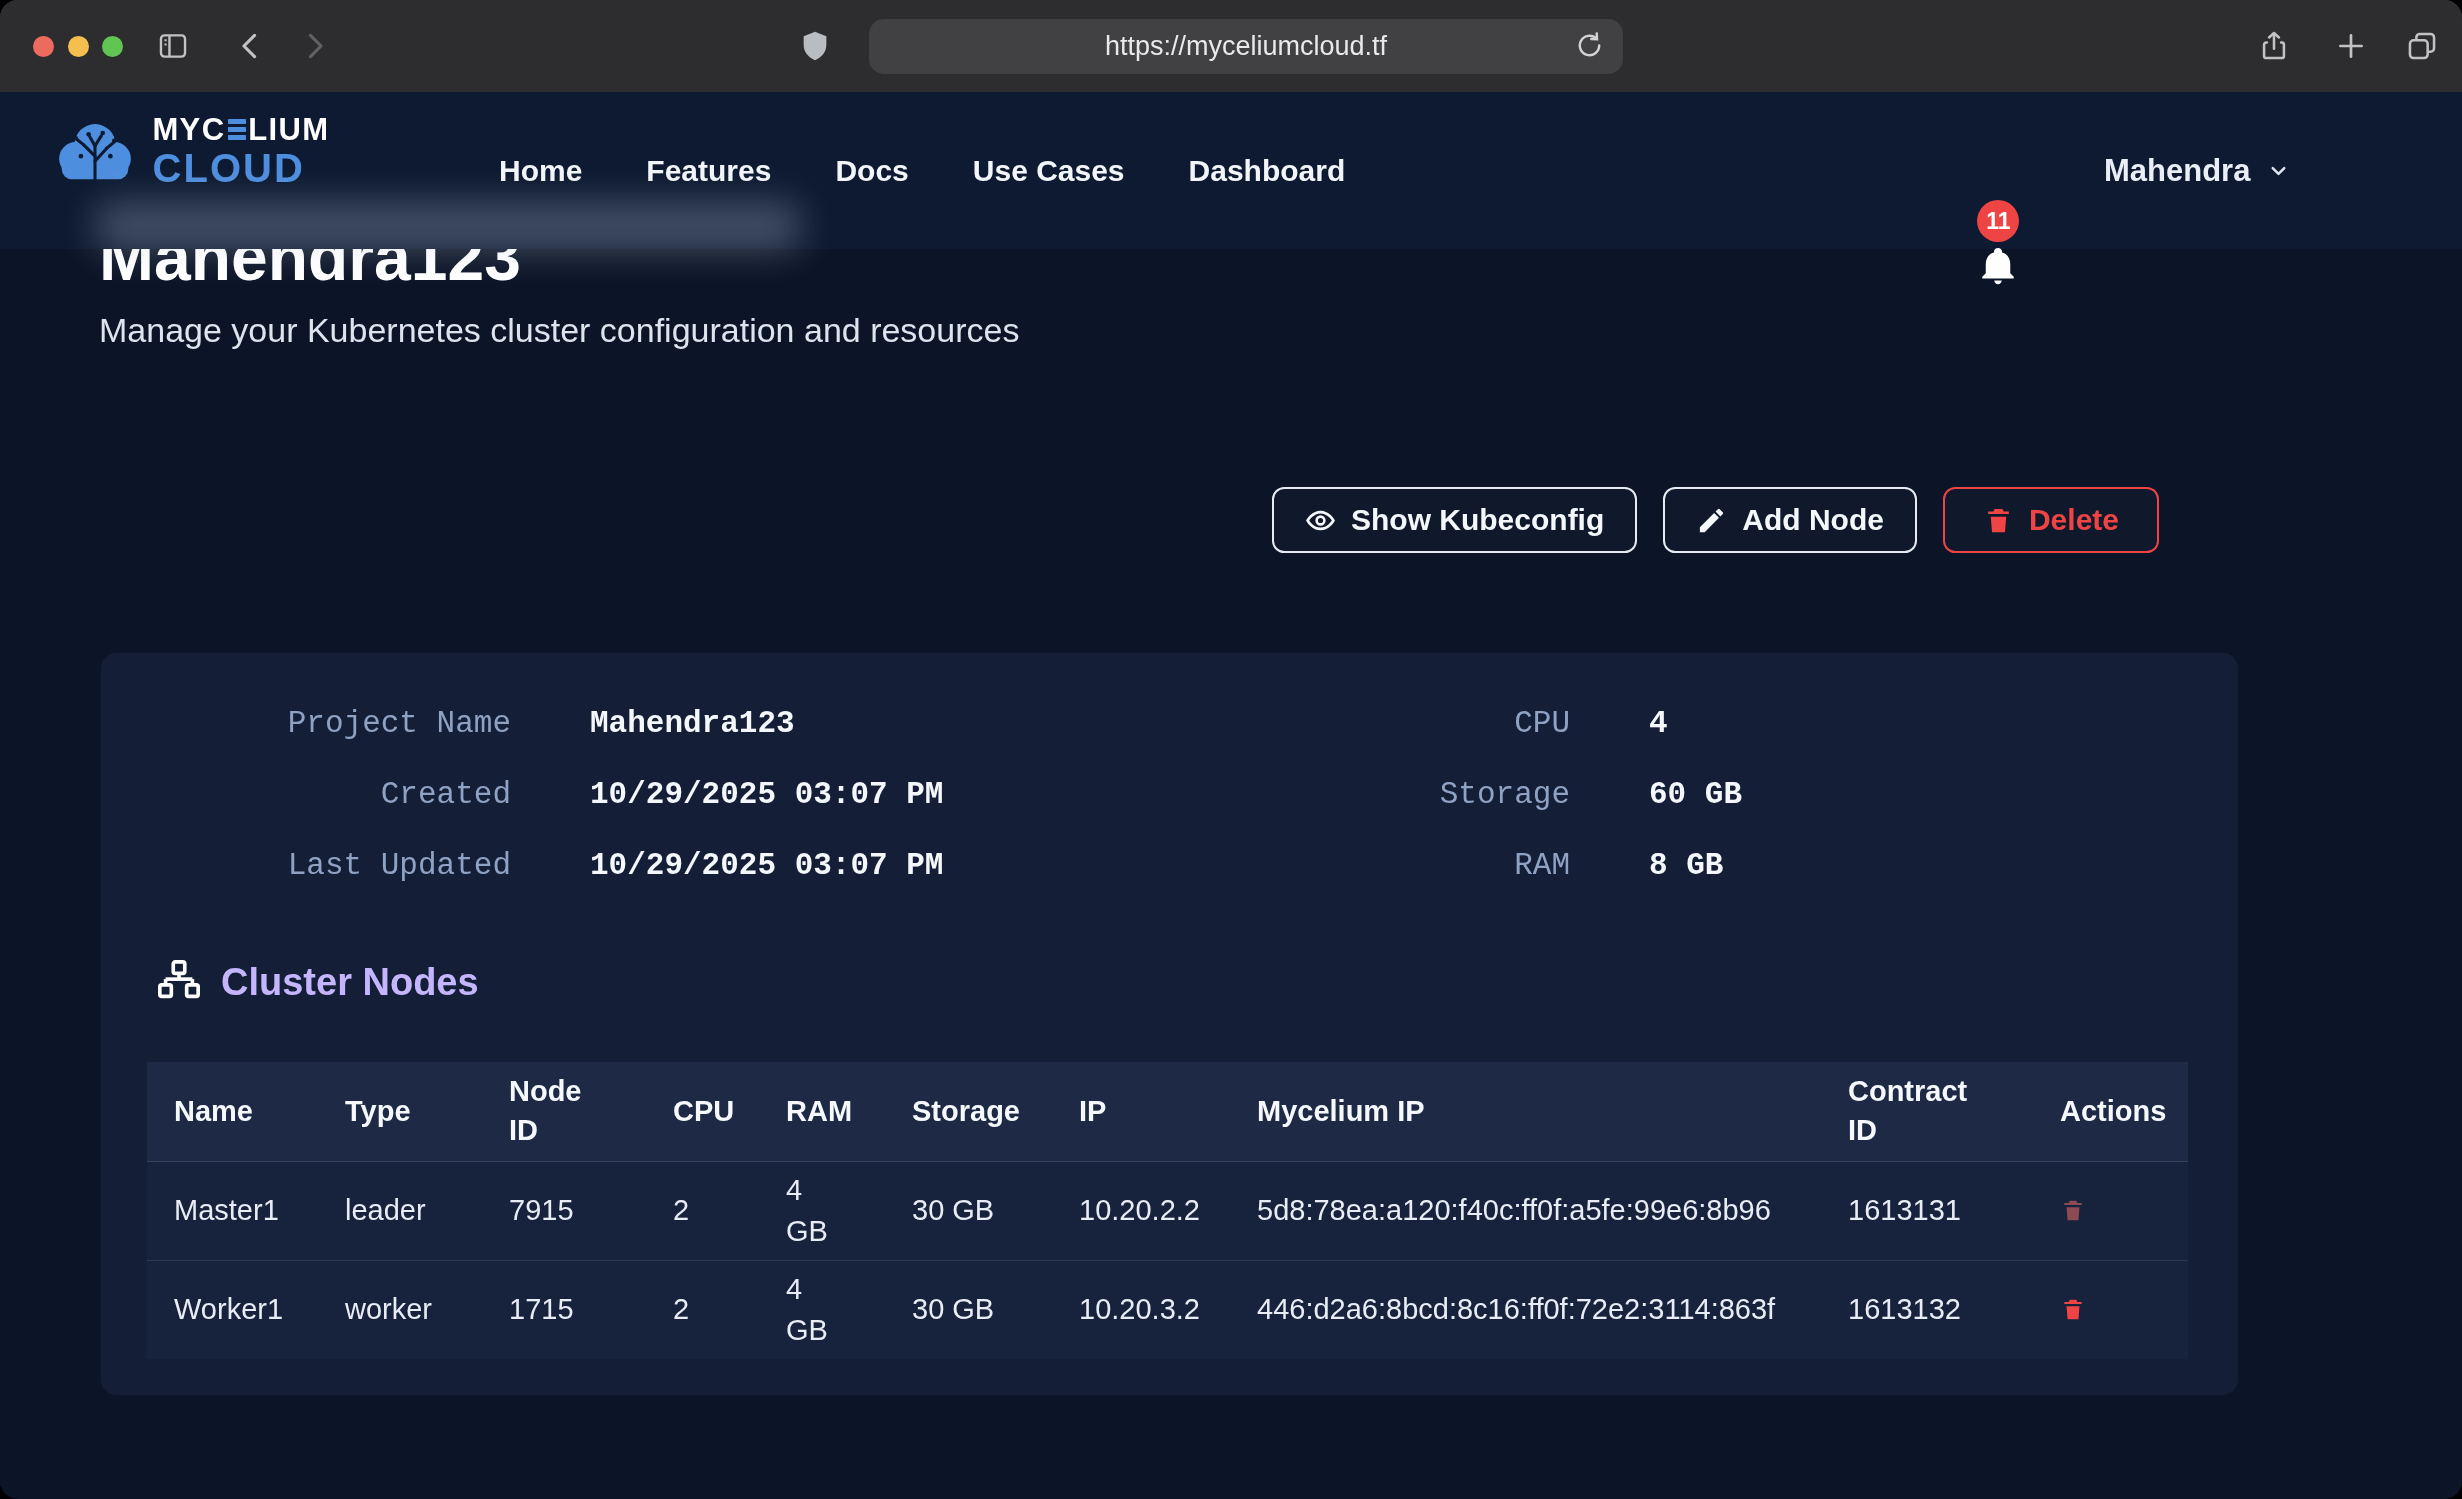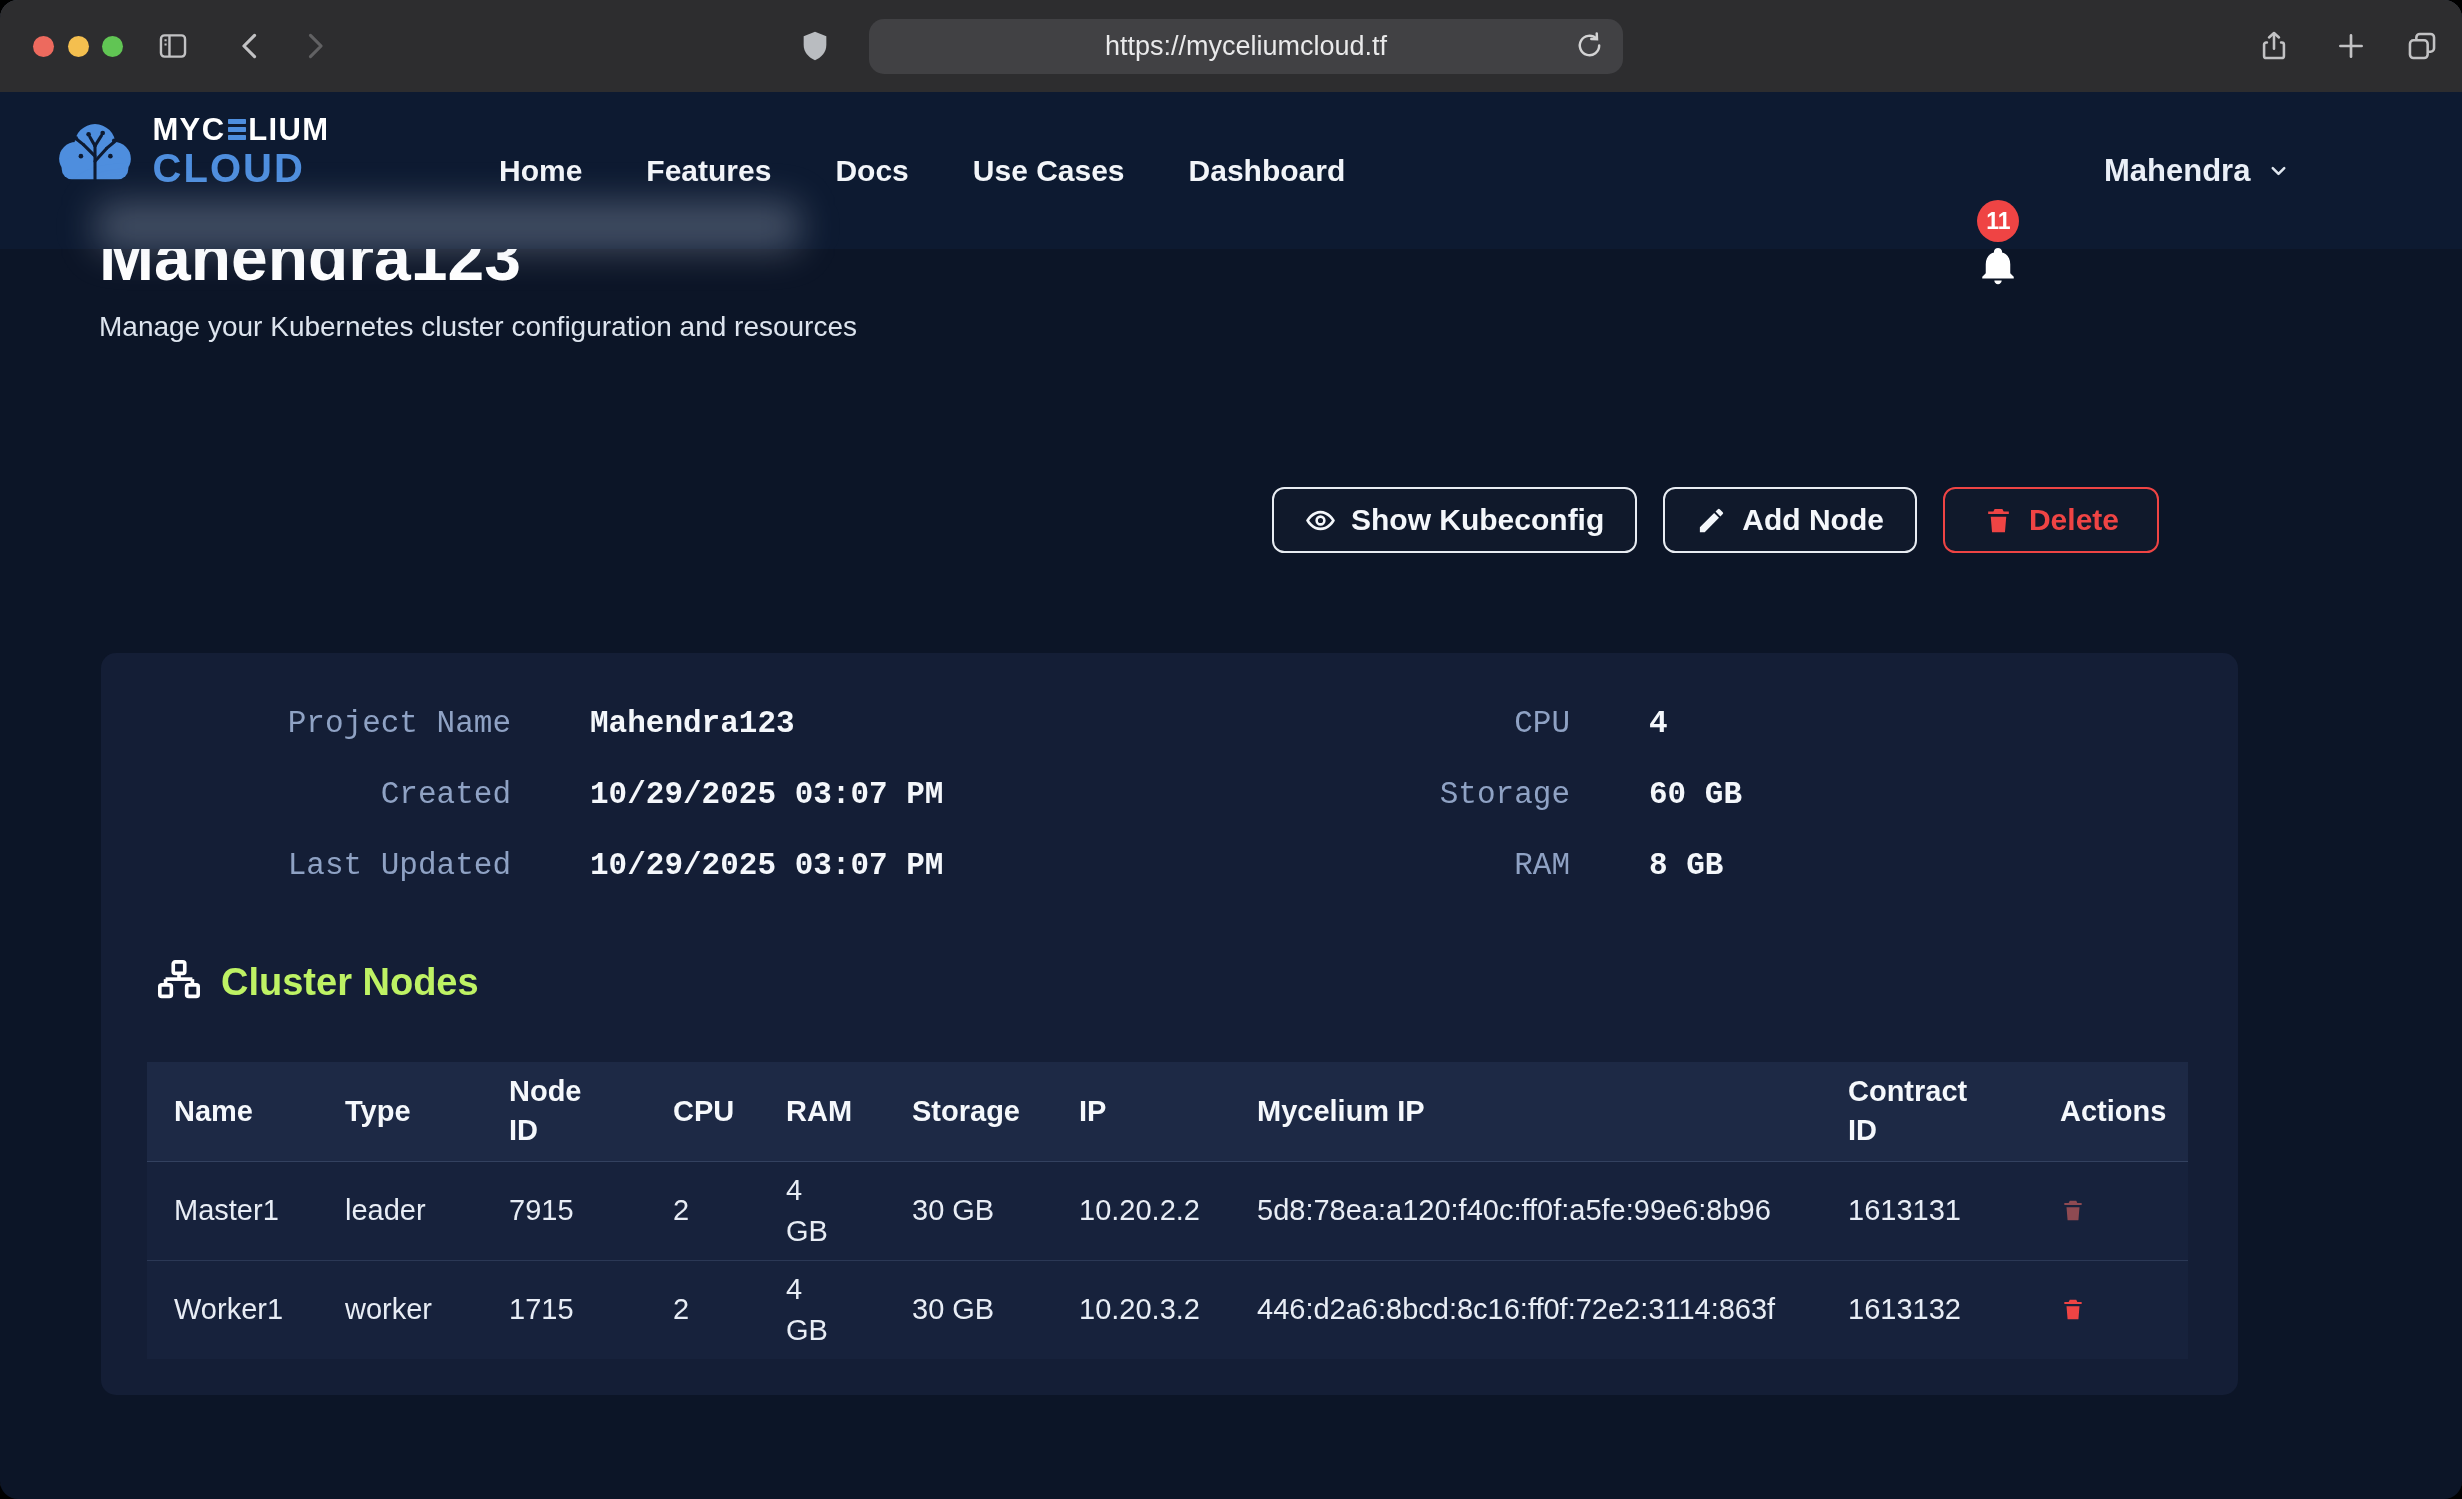--- a/index.html
+++ b/index.html
@@ -45,21 +45,21 @@
   .user-name { color:#eaeff7; font-size:31px; font-weight:600; }
   .user svg { width:23px; height:23px; color:#dfe6ef; }
 
   
   .title-smear { position:absolute; left:96px; top:202px; width:704px; height:49px; z-index:21;
                  background:rgba(196,206,223,.30); filter:blur(18px); border-radius:13.7px; }
 
   
   .page { position:absolute; inset:0; z-index:1; }
   .page-title { position:absolute; left:99px; top:221px; font-size:66px; line-height:1.1; font-weight:700; color:#fff; }
-  .page-sub { position:absolute; left:99px; top:311px; font-size:28px; color:#dde4ee; }
+  .page-sub { position:absolute; left:99px; top:311px; font-size:34px; color:#dde4ee; }
 
   .btn-row { position:absolute; top:487px; right:303px; display:flex; gap:26px; }
   .btn { height:66px; border-radius:12.3px; border:2.1px solid #e8ecf2; background:rgba(255,255,255,0.02);
          display:flex; align-items:center; gap:15px; padding:0 31px; color:#f4f7fb; font-size:30px; font-weight:700;
          cursor:pointer; white-space:nowrap; }
   .btn svg { width:31px; height:31px; }
   .btn-danger { border-color:#ef4444; color:#ef4444; padding:0 38px; }
 
   .card { position:absolute; left:101px; top:653px; width:2137px; height:742px; background:#141e36;
           border-radius:15px; overflow:hidden; }
@@ -67,21 +67,21 @@
   .info-col { position:absolute; top:53px; }
   .info-left { left:0; } .info-right { left:1066px; }
   .info-row { display:flex; align-items:flex-start; margin-bottom:36px;font-family:Liberation Mono, monospace; }
   .info-left .info-label { width:410px; }
   .info-right .info-label { width:403px; }
   .info-label { text-align:right; margin-right:79px; color:#8fa2c4; font-size:31px; }
   .info-value { color:#f4f7fb; font-size:31px; font-weight:600; white-space:nowrap; }
 
   .cluster-head { position:absolute; left:55px; top:306px; display:flex; align-items:center; gap:19px; }
   .cluster-head svg { width:46px; height:46px; color:#fff; }
-  .cluster-title { color:#bef264; font-size:38px; font-weight:700; }
+  .cluster-title { color:#c4b5fd; font-size:38px; font-weight:700; }
 
   table.nodes { position:absolute; left:46px; top:409px; width:2041px; border-collapse:collapse; table-layout:fixed; }
   table.nodes th { background:#1d2945; height:99px; text-align:left; vertical-align:middle; padding-left:27px;
                    color:#f5f8fc; font-size:29px; font-weight:700; border-bottom:1.4px solid #33415f; }
   table.nodes td { background:#17223c; height:99px; vertical-align:middle; padding-left:27px;
                    color:#e8edf5; font-size:29px; font-weight:400; }
   table.nodes tr.r1 td { border-bottom:1.4px solid #2b3855; }
   .wrap-narrow { display:inline-block; width:85px; line-height:1.35; }
   .wrap-contract { display:inline-block; width:130px; line-height:1.35; }
   .ram-wrap { display:inline-block; width:42px; line-height:1.4; }

